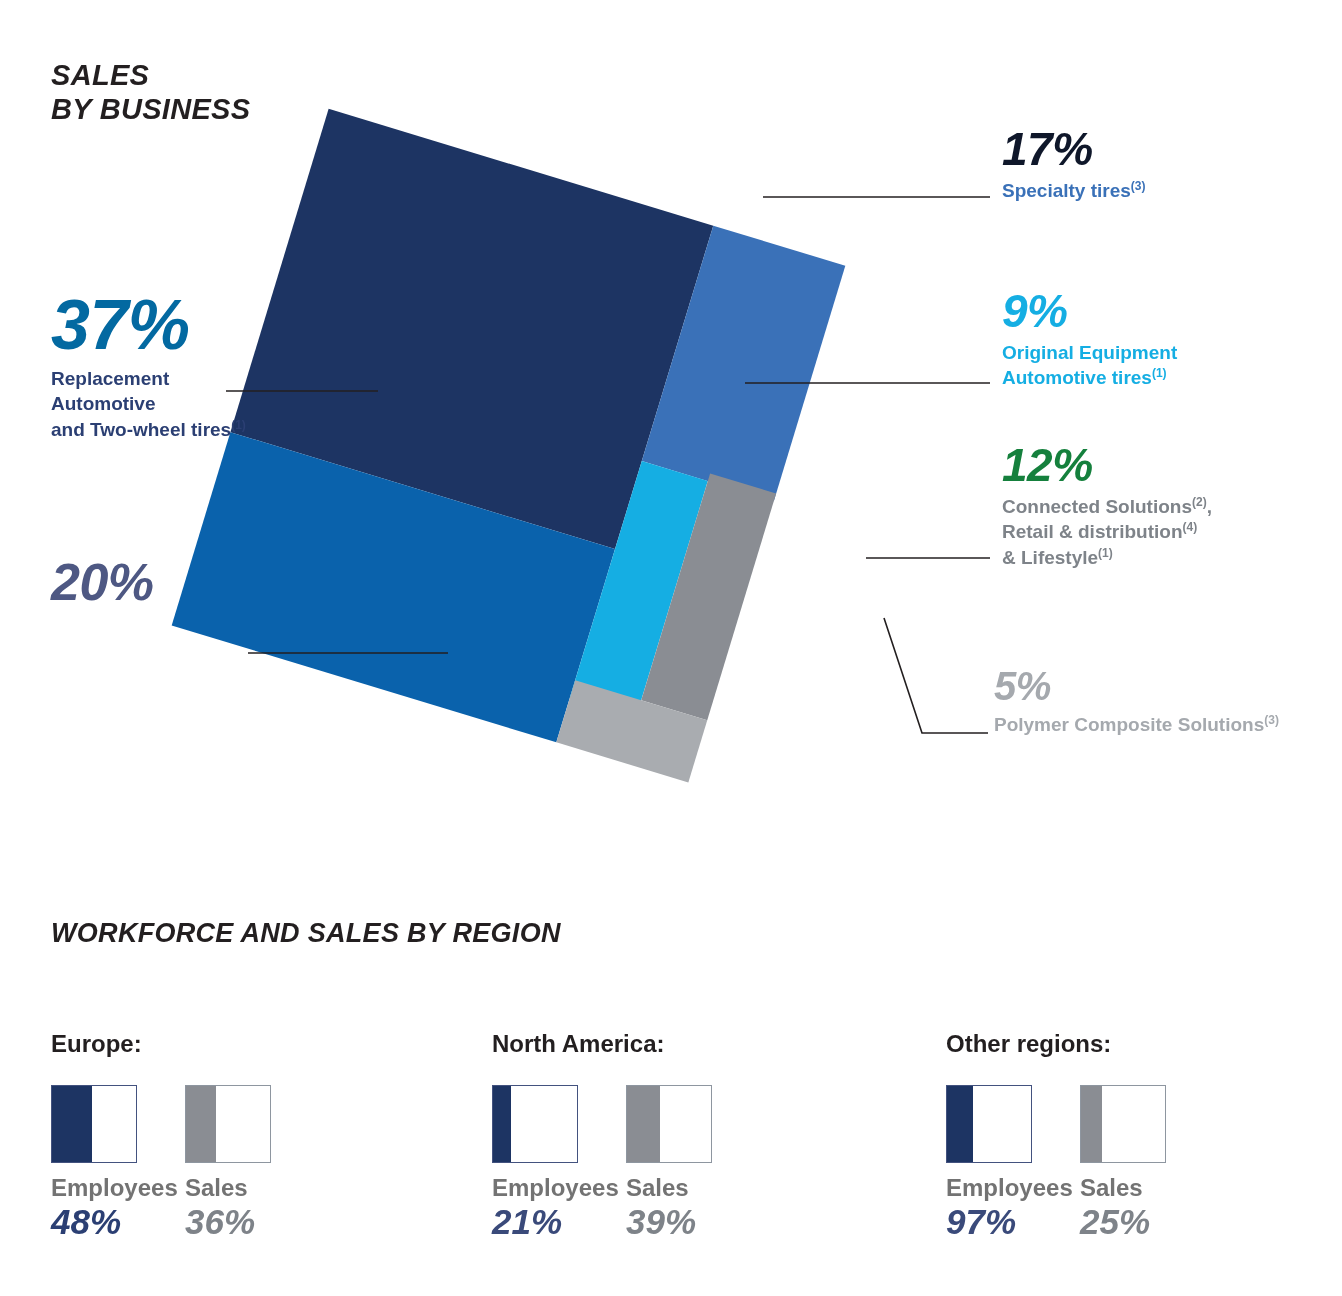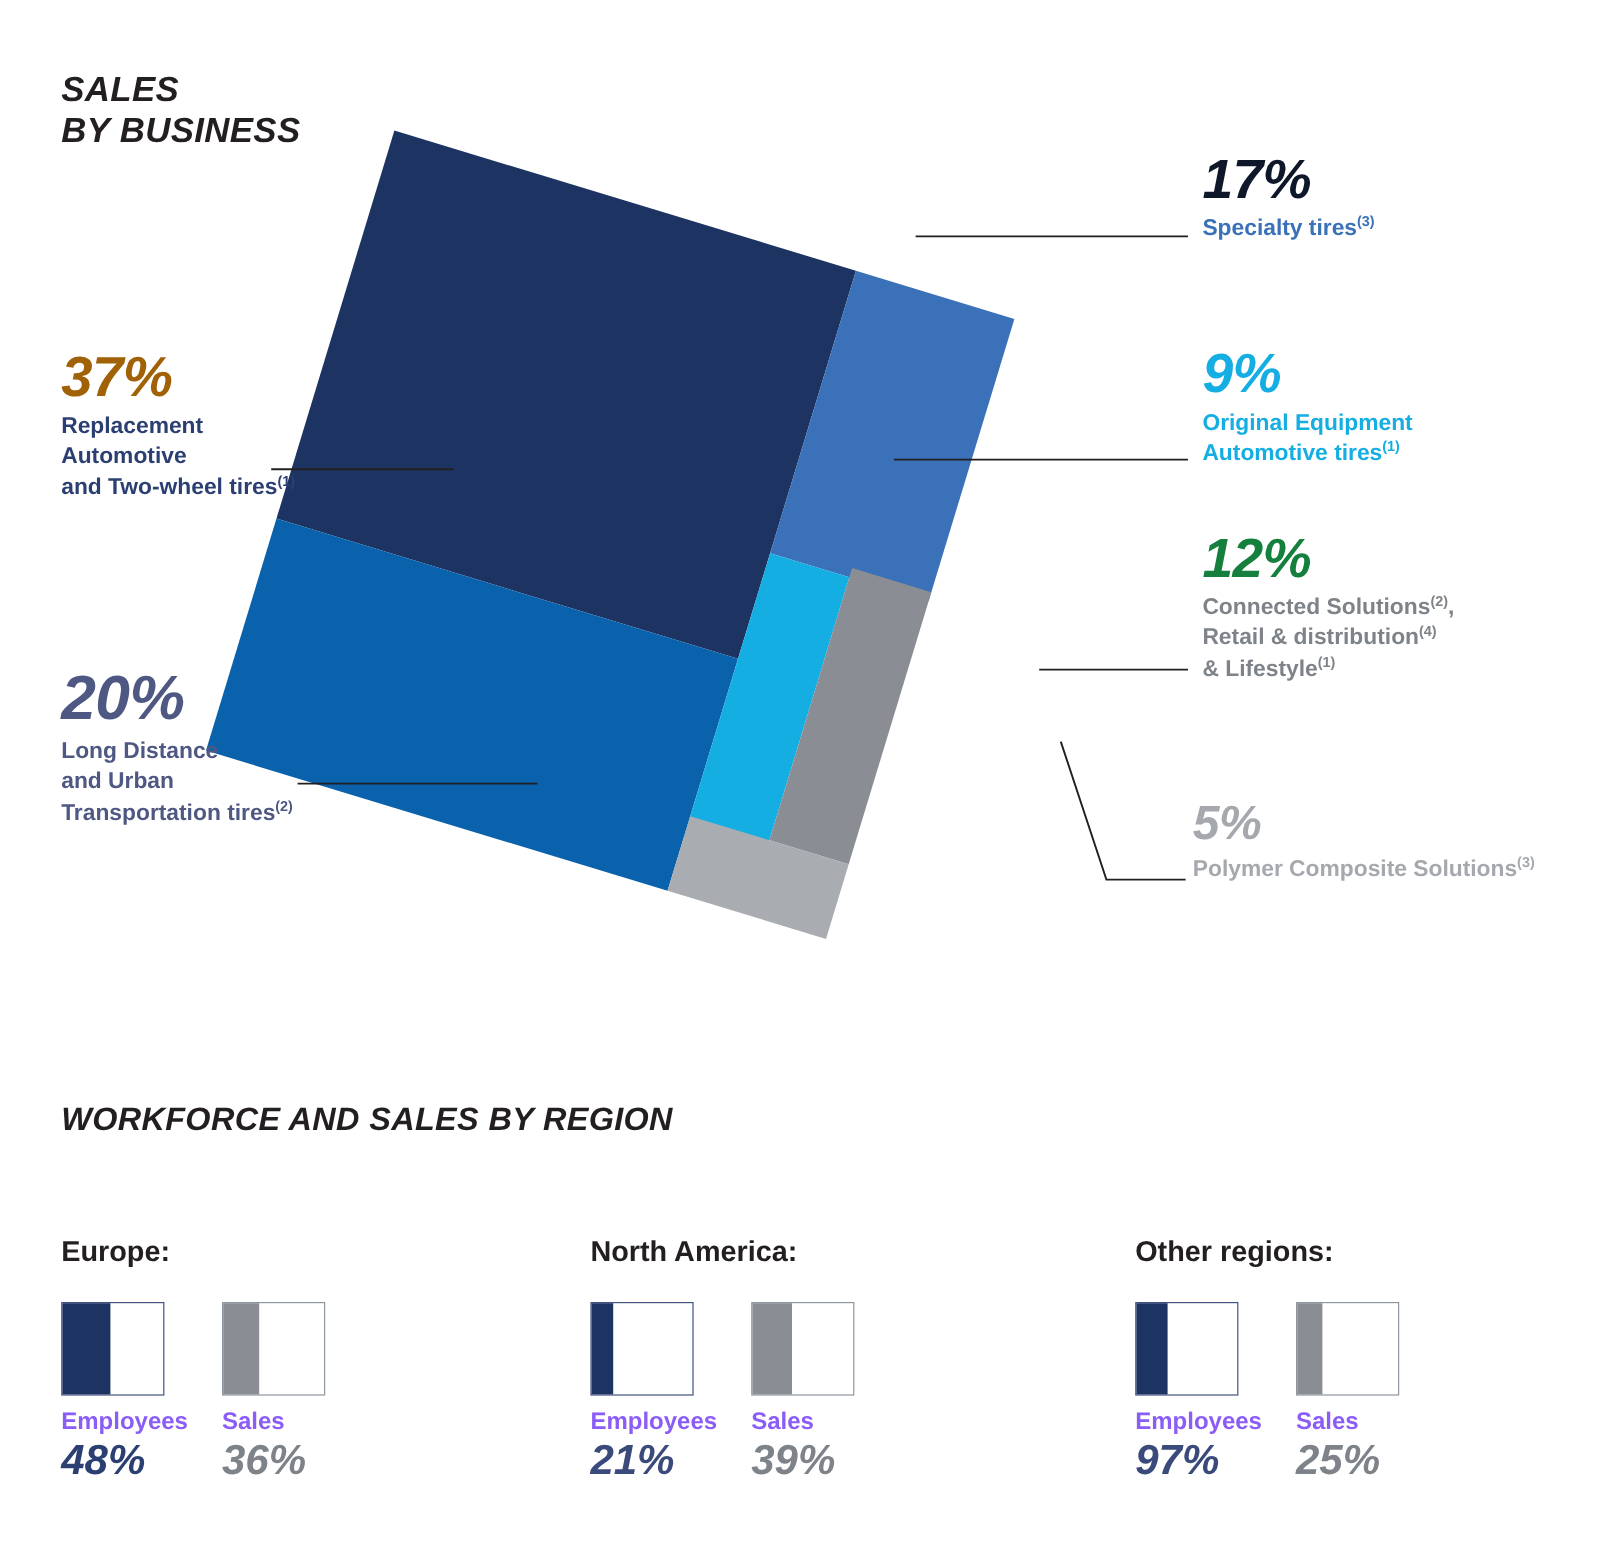--- a/index.html
+++ b/index.html
@@ -173,22 +173,22 @@
     border: 1.5px solid #8e96a0;
   }
   .bar-box.employees { border-color: #43527f; }
   .bar-box .fill {
     position: absolute;
     left: 0; top: 0; bottom: 0;
   }
   .bar-caption {
     font-family: "Liberation Sans", sans-serif;
     font-weight: bold;
-    font-size: 20px;
-    color: #8b5cf6;
+    font-size: 24px;
+    color: #737373;
     margin-top: 11px;
     white-space: nowrap;
   }
   .bar-value {
     font-family: "Liberation Sans", sans-serif;
     font-weight: bold;
     font-style: italic;
     font-size: 35px;
     line-height: 1.05;
     margin-top: 2px;
@@ -244,31 +244,28 @@
     <span class="pct" style="color:#15803d">12%</span>
     <span class="desc" style="color:#7E8389;white-space:normal"><span>Connected Solutions</span><sup>(2)</sup><span>,</span><br><span>Retail &amp; distribution</span><sup>(4)</sup><br><span>&amp; Lifestyle</span><sup>(1)</sup></span>
   </div>
 
   <div class="callout" id="callout-polymer">
     <span class="pct" style="color:#A5A9AE">5%</span>
     <span class="desc" style="color:#A5A9AE"><span>Polymer Composite Solutions</span><sup>(3)</sup></span>
   </div>
 
   <div class="callout" id="callout-replacement">
-    <span class="pct" style="color:#a16207;font-size:47px">37%</span>
+    <span class="pct" style="color:#0369a1;font-size:70px">37%</span>
     <span class="desc" style="color:#2B3F73"><span style="white-space:pre-line">Replacement
 Automotive
 and Two-wheel tires</span><sup>(1)</sup></span>
   </div>
 
   <div class="callout" id="callout-longdistance">
     <span class="pct" style="color:#4E5883;font-size:52px">20%</span>
-    <span class="desc" style="color:#4E5883"><span style="white-space:pre-line">Long Distance
-and Urban
-Transportation tires</span><sup>(2)</sup></span>
   </div>
 
   <div class="section-title" id="title-region">WORKFORCE AND SALES BY REGION</div>
 
   <div class="region-group" id="region-europe">
     <div class="region-name">Europe:</div>
     <div class="bars-row">
       <div class="bar-item">
         <div class="bar-box employees">
           <div class="fill" style="width:48%;background:#1D3463"></div>

